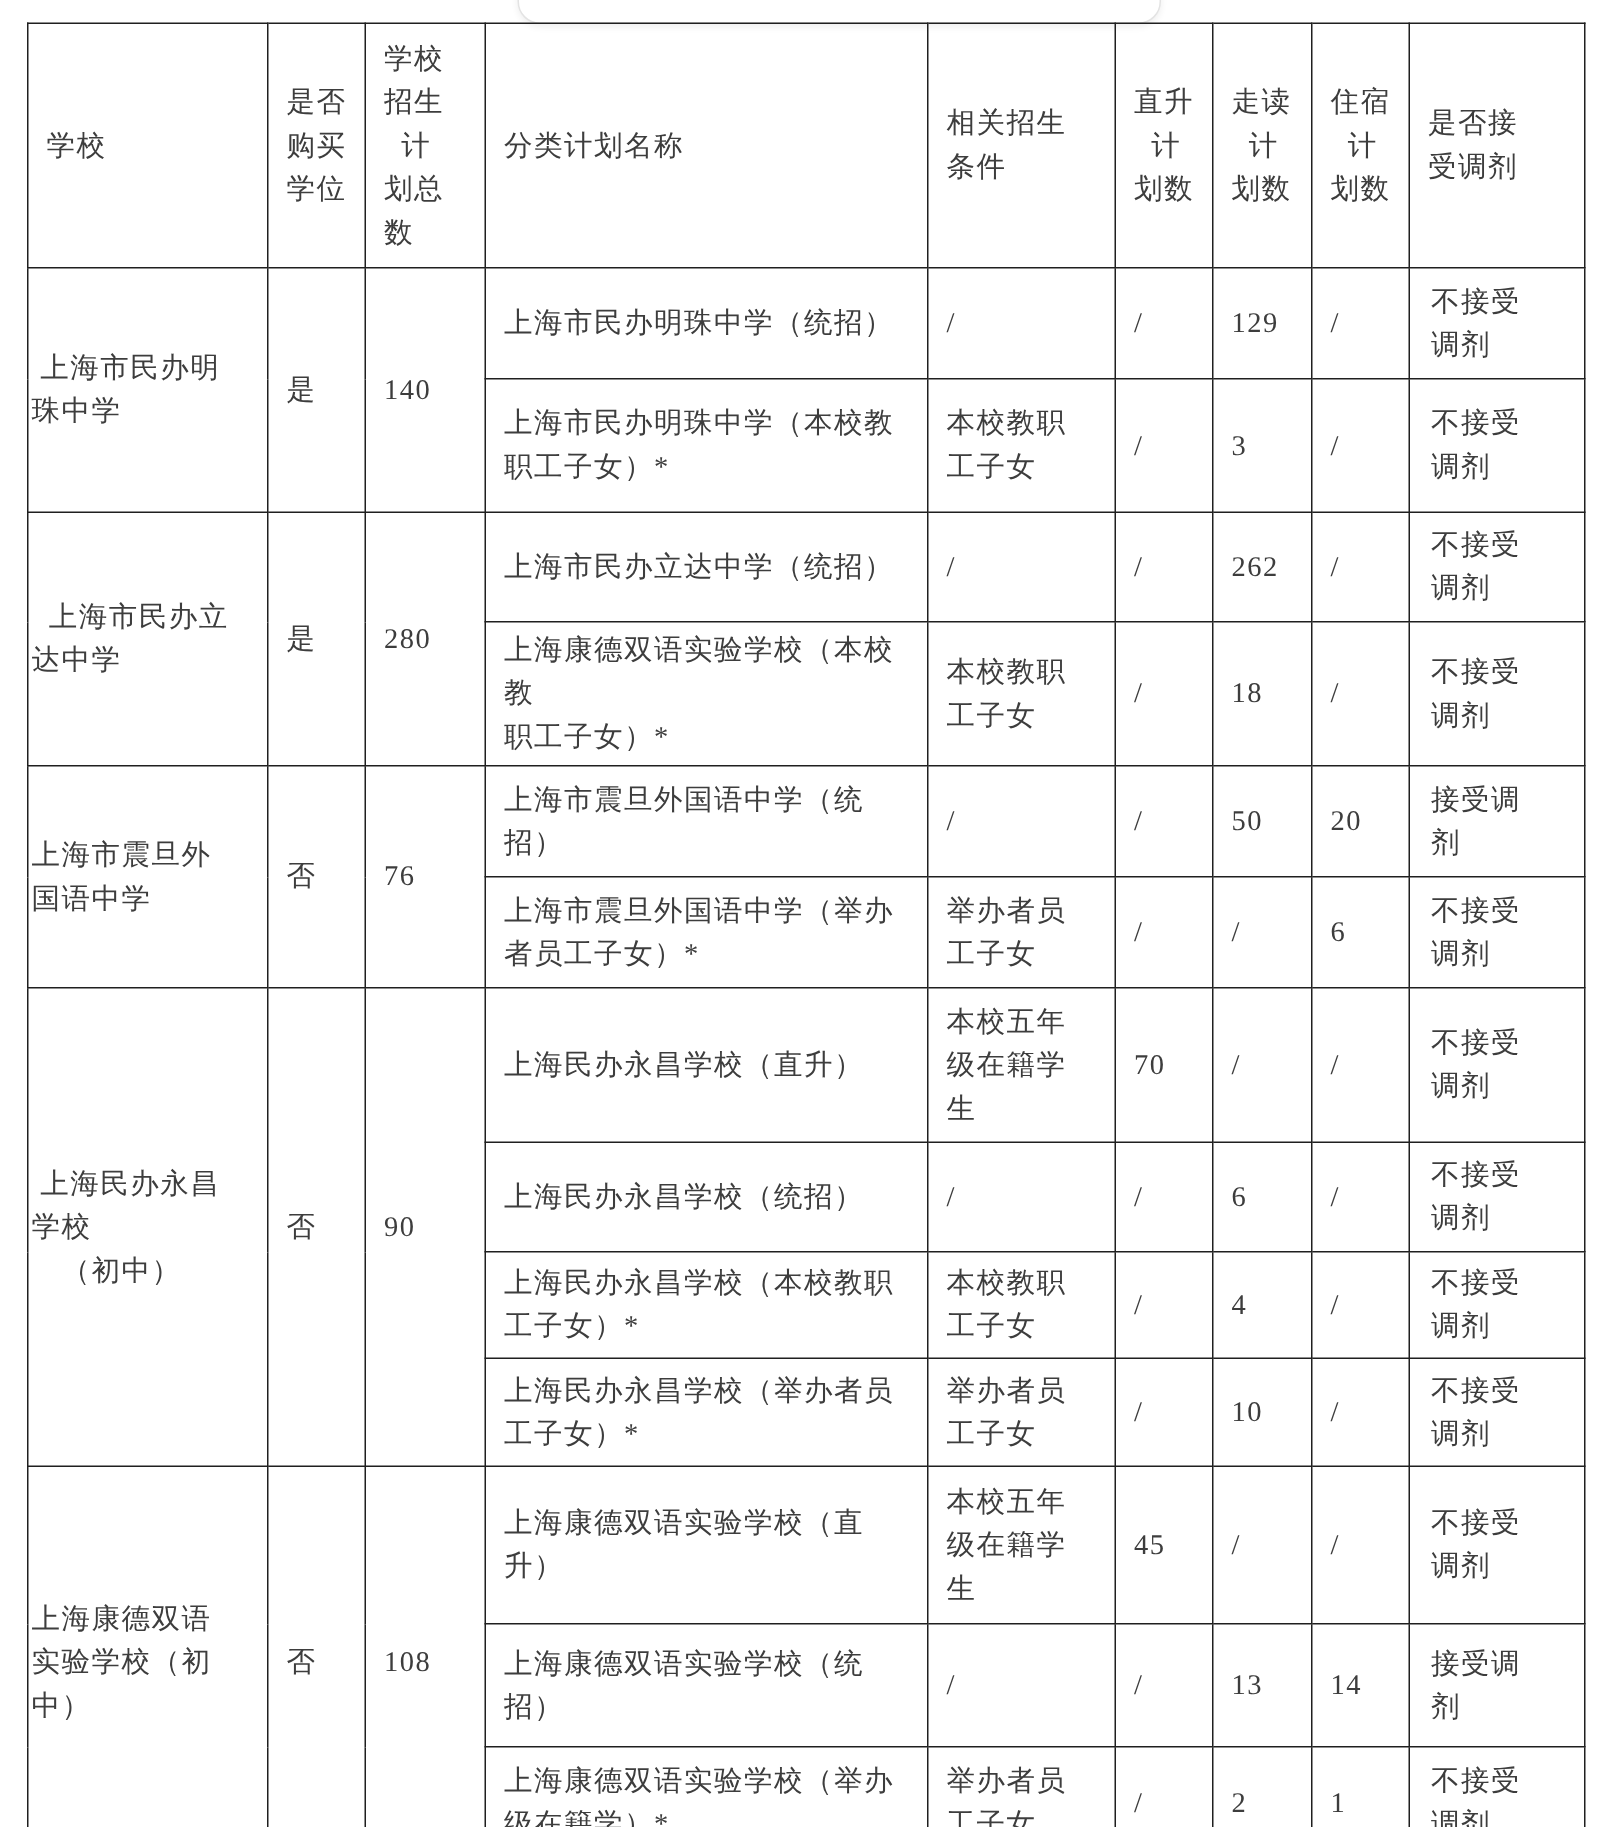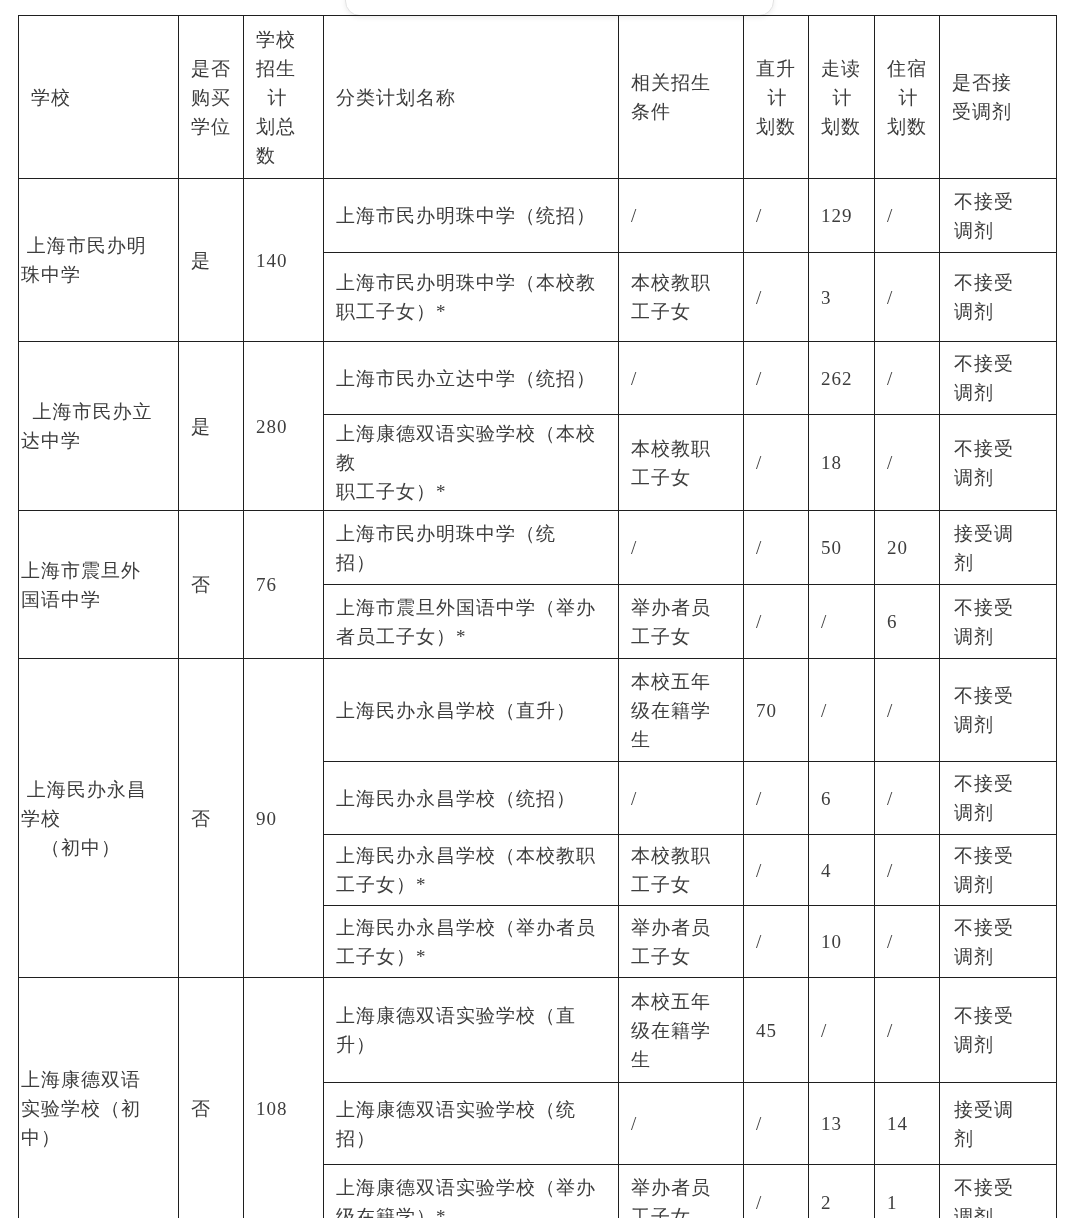--- a/index.html
+++ b/index.html
@@ -129,21 +129,21 @@
       <td>/</td>
       <td class="c-adjust">不接受
 调剂</td>
     </tr>
 
     <tr style="height:74px">
       <td rowspan="2" class="c-school">上海市震旦外
 国语中学</td>
       <td rowspan="2">否</td>
       <td rowspan="2">76</td>
-      <td>上海市民办明珠中学（统
+      <td>上海市震旦外国语中学（统
 招）</td>
       <td>/</td>
       <td>/</td>
       <td>50</td>
       <td>20</td>
       <td class="c-adjust">接受调
 剂</td>
     </tr>
     <tr style="height:74px">
       <td>上海市震旦外国语中学（举办

